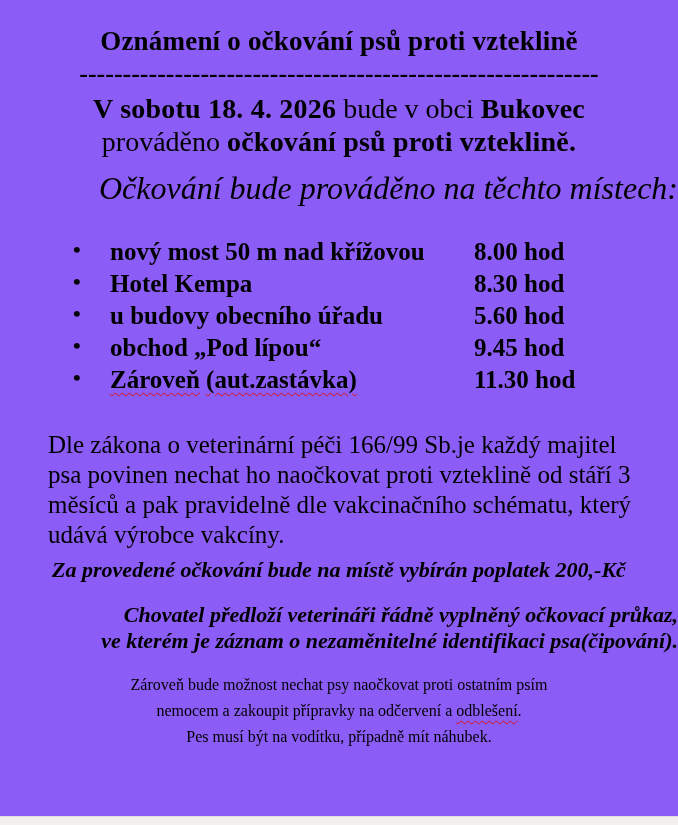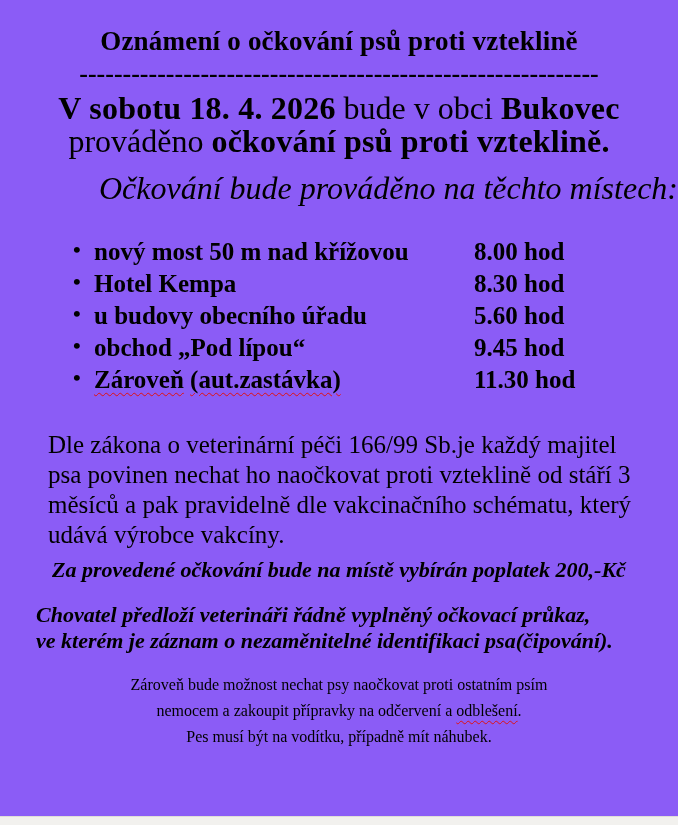--- a/index.html
+++ b/index.html
@@ -28,21 +28,21 @@
   .dashes {
     margin-top: 3px;
     font-size: 26px;
     font-weight: bold;
     text-align: center;
     line-height: 26px;
     white-space: nowrap;
   }
   .intro {
     margin-top: 5px;
-    font-size: 32px;
+    font-size: 28px;
     line-height: 33px;
     text-align: center;
   }
   .intro b { letter-spacing: 0.2px; }
   .locations-heading {
     margin-top: 14px;
     font-size: 32px;
     font-style: italic;
     text-align: right;
     line-height: 32px;
@@ -53,21 +53,21 @@
     height: 32px;
     font-size: 25px;
     font-weight: bold;
     line-height: 32px;
   }
   .bullet {
     position: absolute;
     left: 73px; top: -2px;
     font-size: 22px;
   }
-  .place { position: absolute; left: 94px; white-space: nowrap; }
+  .place { position: absolute; left: 110px; white-space: nowrap; }
   .time  { position: absolute; left: 474px; white-space: nowrap; }
   .spellcheck {
     text-decoration-line: underline;
     text-decoration-style: wavy;
     text-decoration-color: #e01010;
     text-decoration-thickness: 1px;
     text-underline-offset: 4px;
   }
   .law {
     margin: 34px 0 0 48px;
@@ -80,23 +80,22 @@
     font-weight: bold;
     font-style: italic;
     text-align: center;
     line-height: 27px;
   }
   .owner-notice {
     margin-top: 19px;
     font-size: 22px;
     font-weight: bold;
     font-style: italic;
-    text-align: left;
+    text-align: right;
     line-height: 26px;
-    padding-left: 36px;
   }
   .additional-info {
     margin-top: 18px;
     font-size: 16px;
     text-align: center;
     line-height: 26px;
   }
   .vet-contact {
     margin-top: 37px;
     font-size: 20px;

